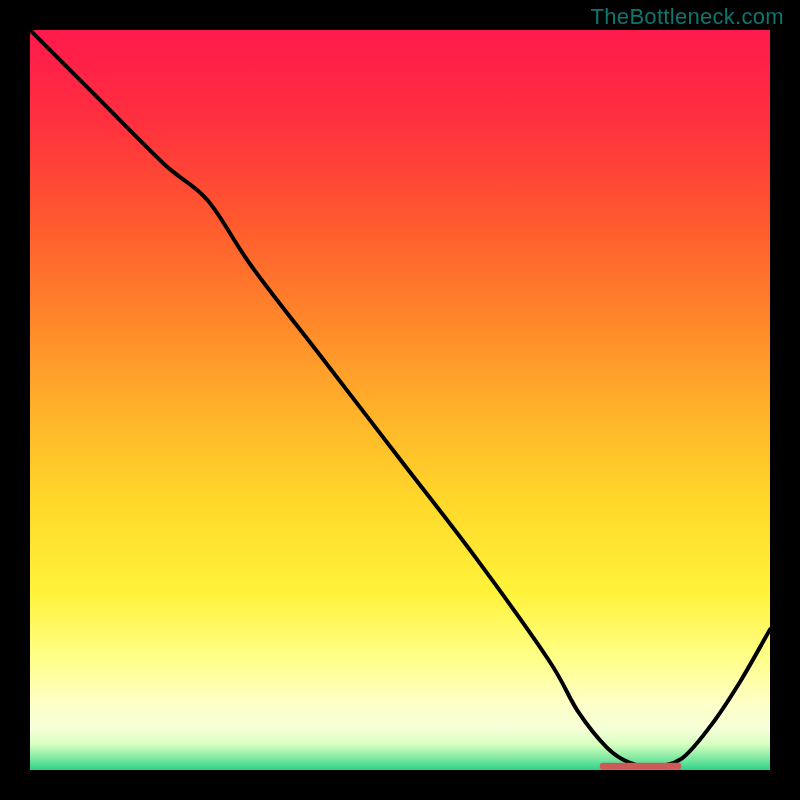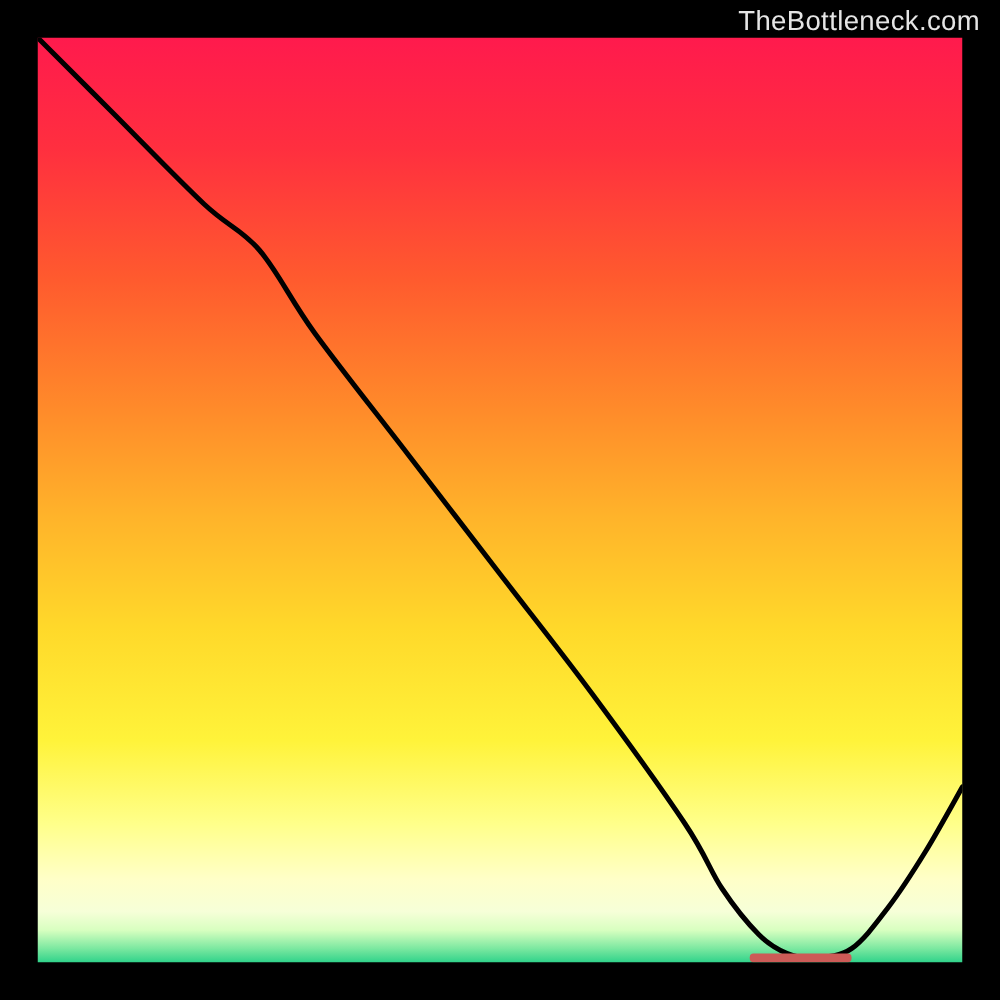--- a/index.html
+++ b/index.html
@@ -14,21 +14,21 @@
   .frame {
     position: relative;
     width: 800px;
     height: 800px;
     background: #000;
   }
   .watermark {
     position: absolute;
     top: 4px;
     right: 16px;
-    color: #e5e5e5;
+    color: #0f766e;
     font-size: 22px;
     font-weight: 500;
     letter-spacing: 0.3px;
     z-index: 5;
     user-select: none;
   }
   .plot-wrap {
     position: absolute;
     left: 30px;
     top: 30px;

